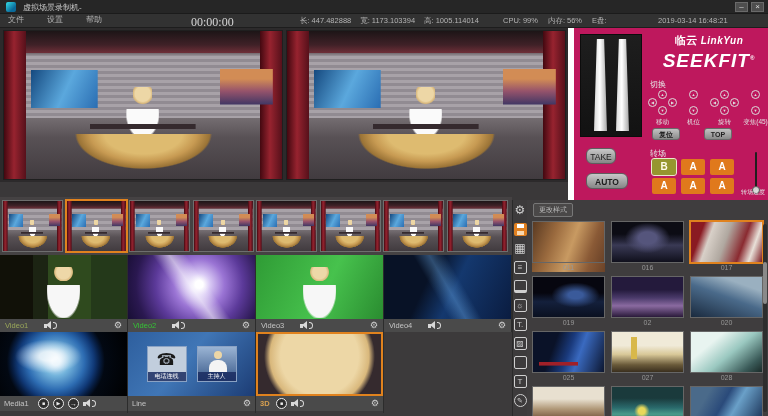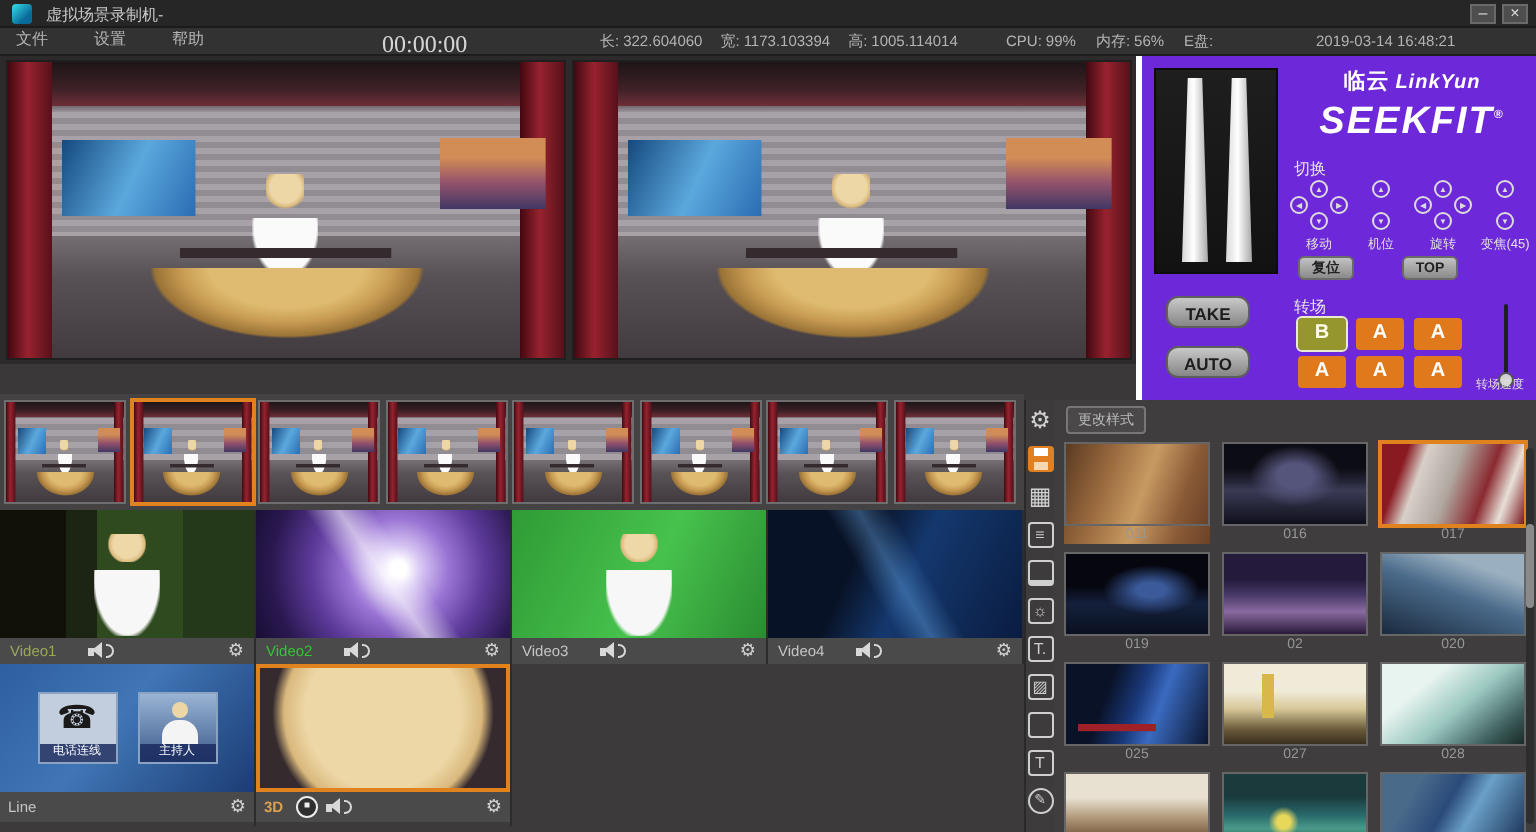--- a/index.html
+++ b/index.html
@@ -46,40 +46,40 @@
     background-repeat:no-repeat;
   }
 
   
   .monitors{position:absolute;left:0;top:0;width:568px;height:154px;background:#2c2a2b}
   .monitor{position:absolute;top:2px;width:280px;height:150px;border:1px solid #1f1f1f}
   .monitor.pvw{left:3px}
   .monitor.pgm{left:286px}
 
   
-  .ctrl-panel{position:absolute;left:568px;top:0;width:200px;height:172px;background:#6d28d9;border-left:3px solid #ffffff}
+  .ctrl-panel{position:absolute;left:568px;top:0;width:200px;height:172px;background:#be185d;border-left:6px solid #ffffff}
   .tbar{position:absolute;left:6px;top:6px;width:62px;height:103px;background:linear-gradient(#1e1e1e,#121212);border:1px solid #0c0c0c}
   .blade{position:absolute;top:4px;bottom:5px;width:13px;background:linear-gradient(90deg,#d8d8d8,#ffffff 45%,#a8a8a8);clip-path:polygon(22% 0,78% 0,100% 100%,0 100%)}
   .blade.b1{left:13px}.blade.b2{left:35px}
   .brand{position:absolute;left:74px;top:5px;width:122px;text-align:center;color:#fff}
   .brand-top{font-size:10px;font-weight:bold;font-style:italic;letter-spacing:.5px}
   .brand-cn{font-style:normal;font-size:11px;margin-right:3px}
   .brand-name{font-size:19px;font-weight:bold;font-style:italic;letter-spacing:1px;line-height:20px}
   .brand-reg{font-size:6px;vertical-align:super}
   .sw-title{position:absolute;left:76px;top:51px;font-size:8px;color:#e6e6e6}
   .pads{position:absolute;left:74px;top:62px;width:122px;display:flex;justify-content:space-between}
   .pad{width:29px}
   .pg{position:relative;height:26px}
   .pc{position:absolute;width:9px;height:9px;border:1px solid #dcdcdc;border-radius:50%;color:#dcdcdc;font-size:4px;line-height:7px;text-align:center}
   .pc.n{left:10px;top:0}.pc.s{left:10px;top:16px}.pc.w{left:0;top:8px}.pc.e{left:20px;top:8px}
   .pad-label{margin-top:2px;text-align:center;font-size:6.5px;color:#e0e0e0;white-space:nowrap}
   .gbtn{position:absolute;height:12px;border-radius:3px;background:linear-gradient(#c2c2c2,#8a8a8a);color:#222;font-size:7px;font-weight:bold;text-align:center;line-height:12px;border:1px solid #6a6a6a}
   .btn-reset{left:78px;top:100px;width:28px}
   .btn-top{left:130px;top:100px;width:28px}
-  .take{position:absolute;left:12px;top:120px;width:42px;height:16px;border-radius:6px;background:linear-gradient(#c8c8c8,#868686);color:#1d1d1d;font-weight:bold;font-size:8.5px;text-align:center;line-height:16px;border:1px solid #5e5e5e}
+  .take{position:absolute;left:12px;top:120px;width:30px;height:16px;border-radius:6px;background:linear-gradient(#c8c8c8,#868686);color:#1d1d1d;font-weight:normal;font-size:8.5px;text-align:center;line-height:16px;border:1px solid #5e5e5e}
   .auto{position:absolute;left:12px;top:145px;width:42px;height:16px;border-radius:6px;background:linear-gradient(#c8c8c8,#868686);color:#1d1d1d;font-weight:bold;font-size:8.5px;text-align:center;line-height:16px;border:1px solid #5e5e5e}
   .tr-title{position:absolute;left:76px;top:120px;font-size:8px;color:#e6e6e6}
   .tr-btns{position:absolute;left:78px;top:131px;display:grid;grid-template-columns:24px 24px 24px;grid-auto-rows:16px;gap:3px 5px}
   .trbtn{background:#e0791c;color:#fff;font-weight:bold;font-size:10px;text-align:center;line-height:16px;border-radius:2px}
   .trbtn.sel{background:#96962e;outline:1px solid #eaeacc;color:#fffbe8}
   .tr-slider{position:absolute;left:172px;top:124px;width:20px;height:44px}
   .tr-track{position:absolute;left:9px;top:0;width:2px;height:38px;background:#1f1f1f;border-radius:1px}
   .tr-knob{position:absolute;left:6px;top:34px;width:8px;height:8px;border-radius:50%;background:#d2d2d2;border:1px solid #555}
   .tr-speed{position:absolute;left:160px;top:160px;width:38px;font-size:6px;color:#e0e0e0;text-align:center}
 
@@ -217,21 +217,21 @@
   <div class="menubar">
     <span class="menus">
       <span class="menu-item">文件</span>
       <span class="menu-item">设置</span>
       <span class="menu-item">帮助</span>
     </span>
     <span class="timer">00:00:00</span>
     <span class="stats">
       <span class="stat">
           <span>长:</span>
-          <span>322.604060</span>
+          <span>447.482888</span>
         </span>
       <span class="stat">
           <span>宽:</span>
           <span>1173.103394</span>
         </span>
       <span class="stat">
           <span>高:</span>
           <span>1005.114014</span>
         </span>
     </span>
@@ -375,20 +375,38 @@
         <div class="cell-bar">
           <span class="src-label">Video4</span>
           <span class="spk">
               <span class="arc"></span>
             </span>
           <span class="gear">⚙</span>
         </div>
       </div>
 
       <div class="cell">
+        <div class="cell-img m-earth"></div>
+        <div class="ctl-bar">
+          <span class="src-label">Media1</span>
+          <span class="tp">
+              <span class="g">■</span>
+            </span>
+          <span class="tp">
+              <span class="g">▶</span>
+            </span>
+          <span class="tp">
+              <span class="g ar">→</span>
+            </span>
+          <span class="spk">
+              <span class="arc"></span>
+            </span>
+        </div>
+      </div>
+      <div class="cell">
         <div class="cell-img m-line">
           <div class="chip phone">
             <span>☎</span>
             <div class="chip-cap">电话连线</div>
           </div>
           <div class="chip host">
             <div class="chip-cap">主持人</div>
           </div>
         </div>
         <div class="ctl-bar">

